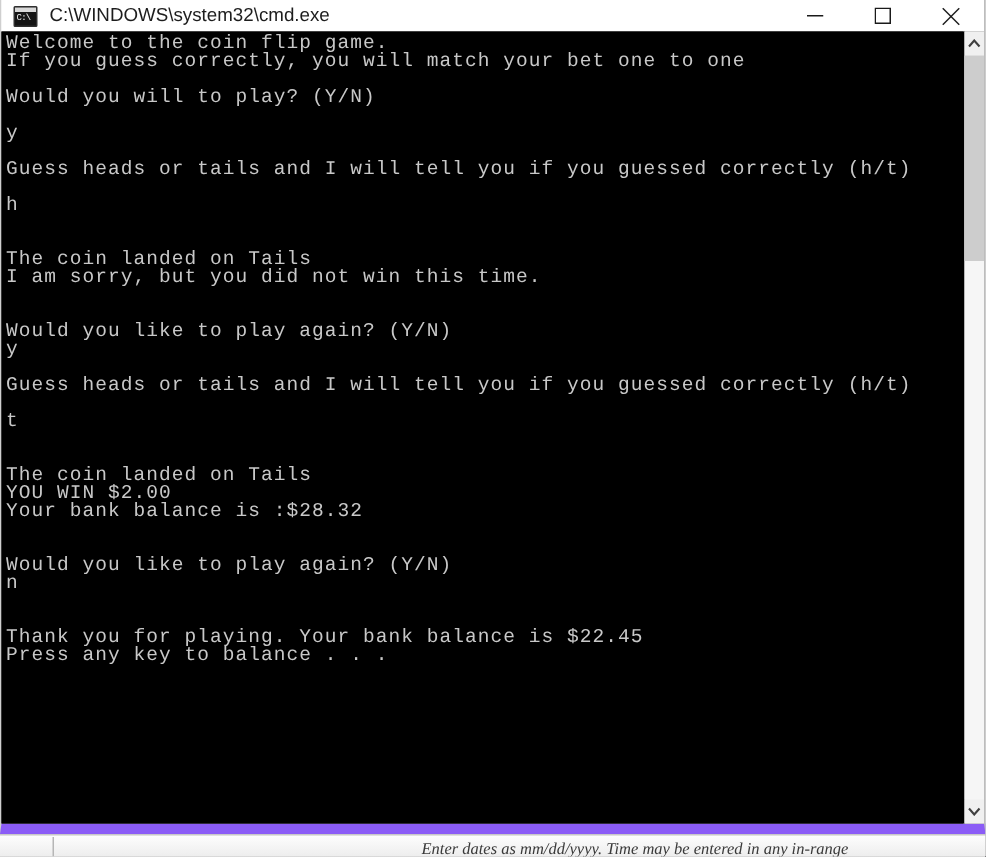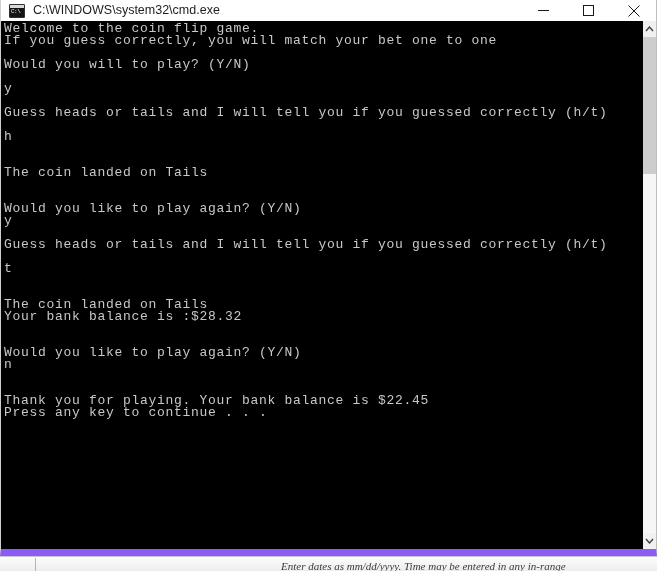--- a/index.html
+++ b/index.html
@@ -235,40 +235,42 @@
         <div class="console-line">Would you will to play? (Y/N)</div>
         <div class="console-line">&nbsp;</div>
         <div class="console-line">y</div>
         <div class="console-line">&nbsp;</div>
         <div class="console-line">Guess heads or tails and I will tell you if you guessed correctly (h/t)</div>
         <div class="console-line">&nbsp;</div>
         <div class="console-line">h</div>
         <div class="console-line">&nbsp;</div>
         <div class="console-line">&nbsp;</div>
         <div class="console-line">The coin landed on Tails</div>
+        <div class="console-line">I am sorry, but you did not win this time.</div>
         <div class="console-line">&nbsp;</div>
         <div class="console-line">&nbsp;</div>
         <div class="console-line">Would you like to play again? (Y/N)</div>
         <div class="console-line">y</div>
         <div class="console-line">&nbsp;</div>
         <div class="console-line">Guess heads or tails and I will tell you if you guessed correctly (h/t)</div>
         <div class="console-line">&nbsp;</div>
         <div class="console-line">t</div>
         <div class="console-line">&nbsp;</div>
         <div class="console-line">&nbsp;</div>
         <div class="console-line">The coin landed on Tails</div>
+        <div class="console-line">YOU WIN $2.00</div>
         <div class="console-line">Your bank balance is :$28.32</div>
         <div class="console-line">&nbsp;</div>
         <div class="console-line">&nbsp;</div>
         <div class="console-line">Would you like to play again? (Y/N)</div>
         <div class="console-line">n</div>
         <div class="console-line">&nbsp;</div>
         <div class="console-line">&nbsp;</div>
         <div class="console-line">Thank you for playing. Your bank balance is $22.45</div>
-        <div class="console-line">Press any key to continue . . .</div>
+        <div class="console-line">Press any key to balance . . .</div>
       </div>
 
     <div id="console-scrollbar">
       <div class="sb-arrow" id="scroll-up-button">
         <svg width="9" height="6" viewBox="0 0 9 6">
           <polyline points="1,5 4.5,1 8,5" fill="none" stroke="#404040" stroke-width="1.4"></polyline>
         </svg>
       </div>
       <div id="scrollbar-track">
         <div id="scrollbar-thumb" style="top: 0px; height: 137px;"></div>

